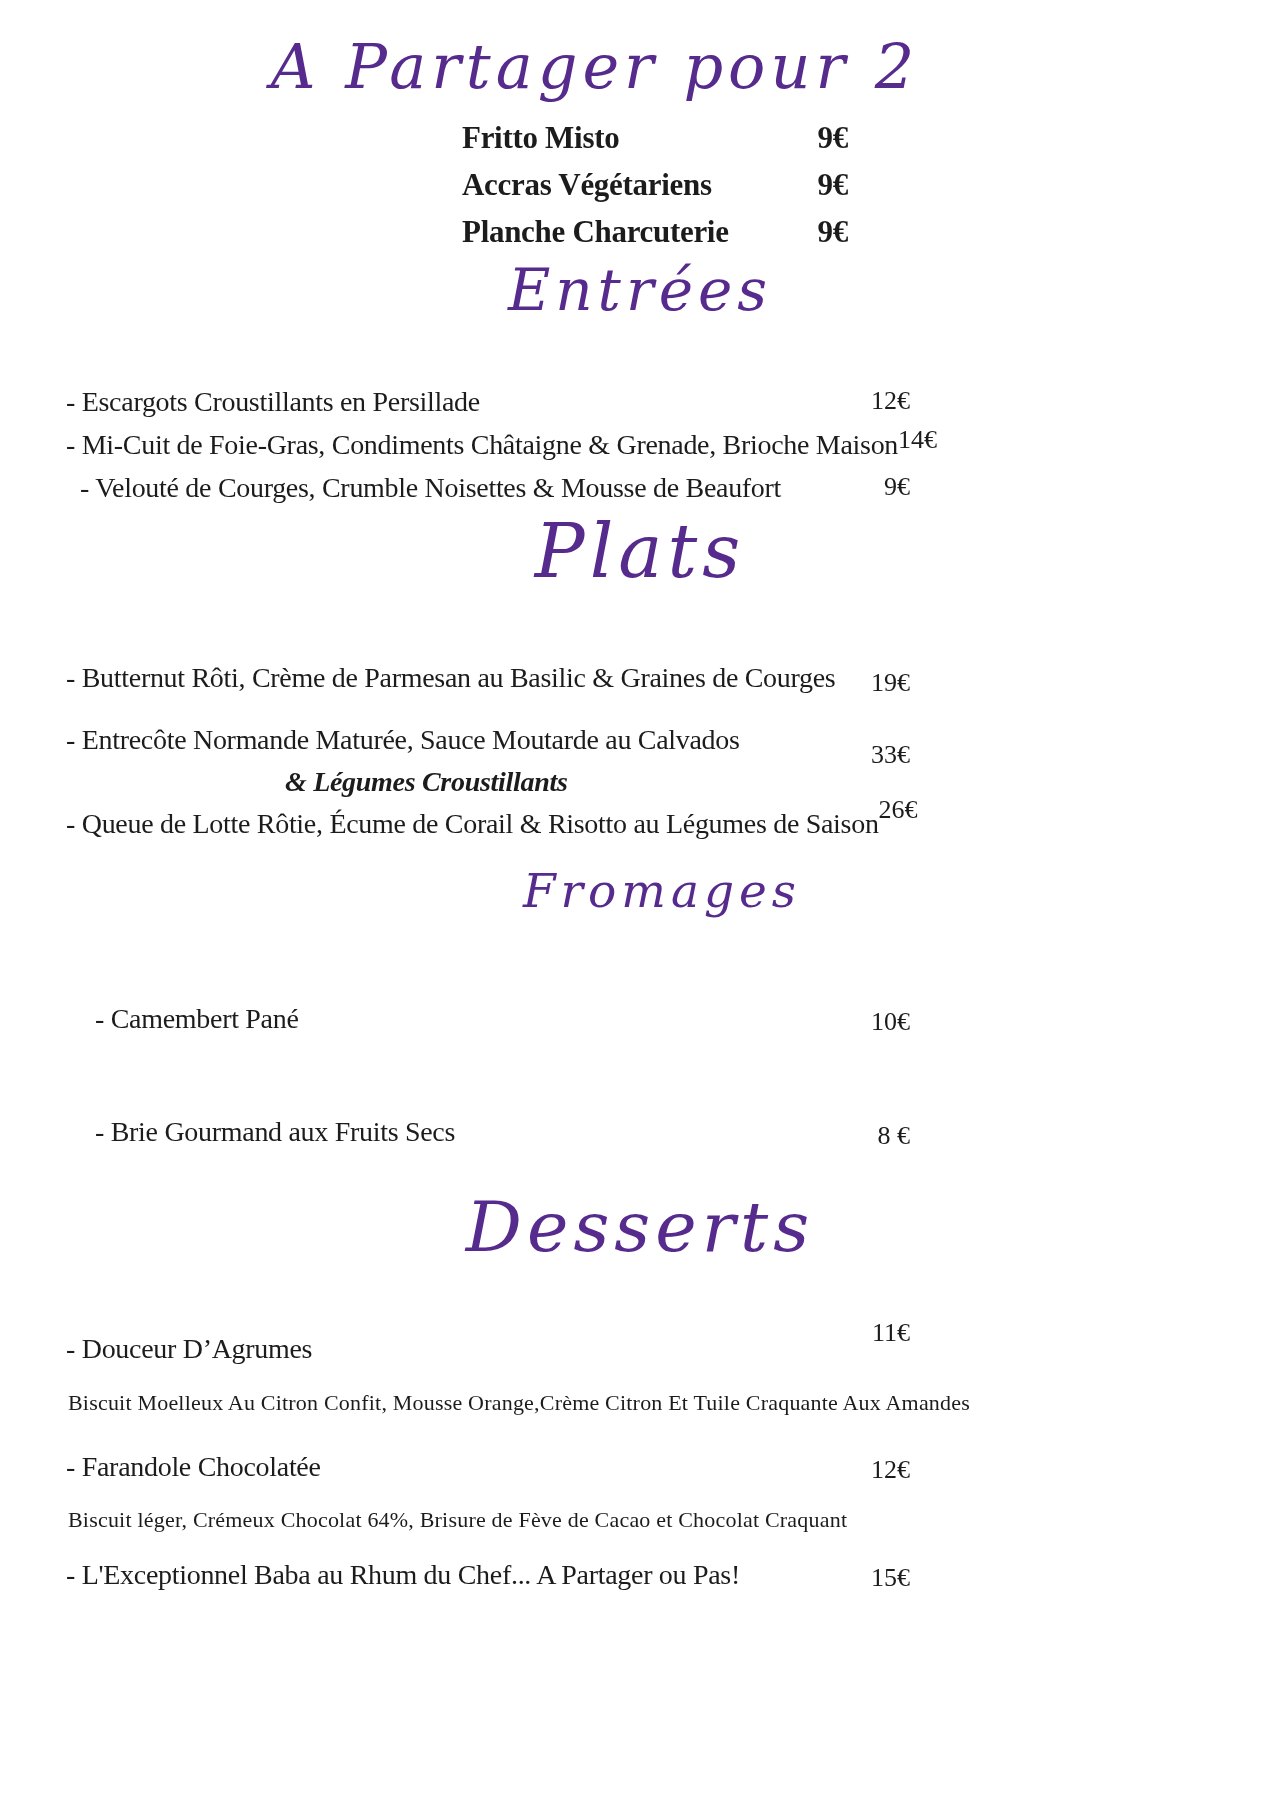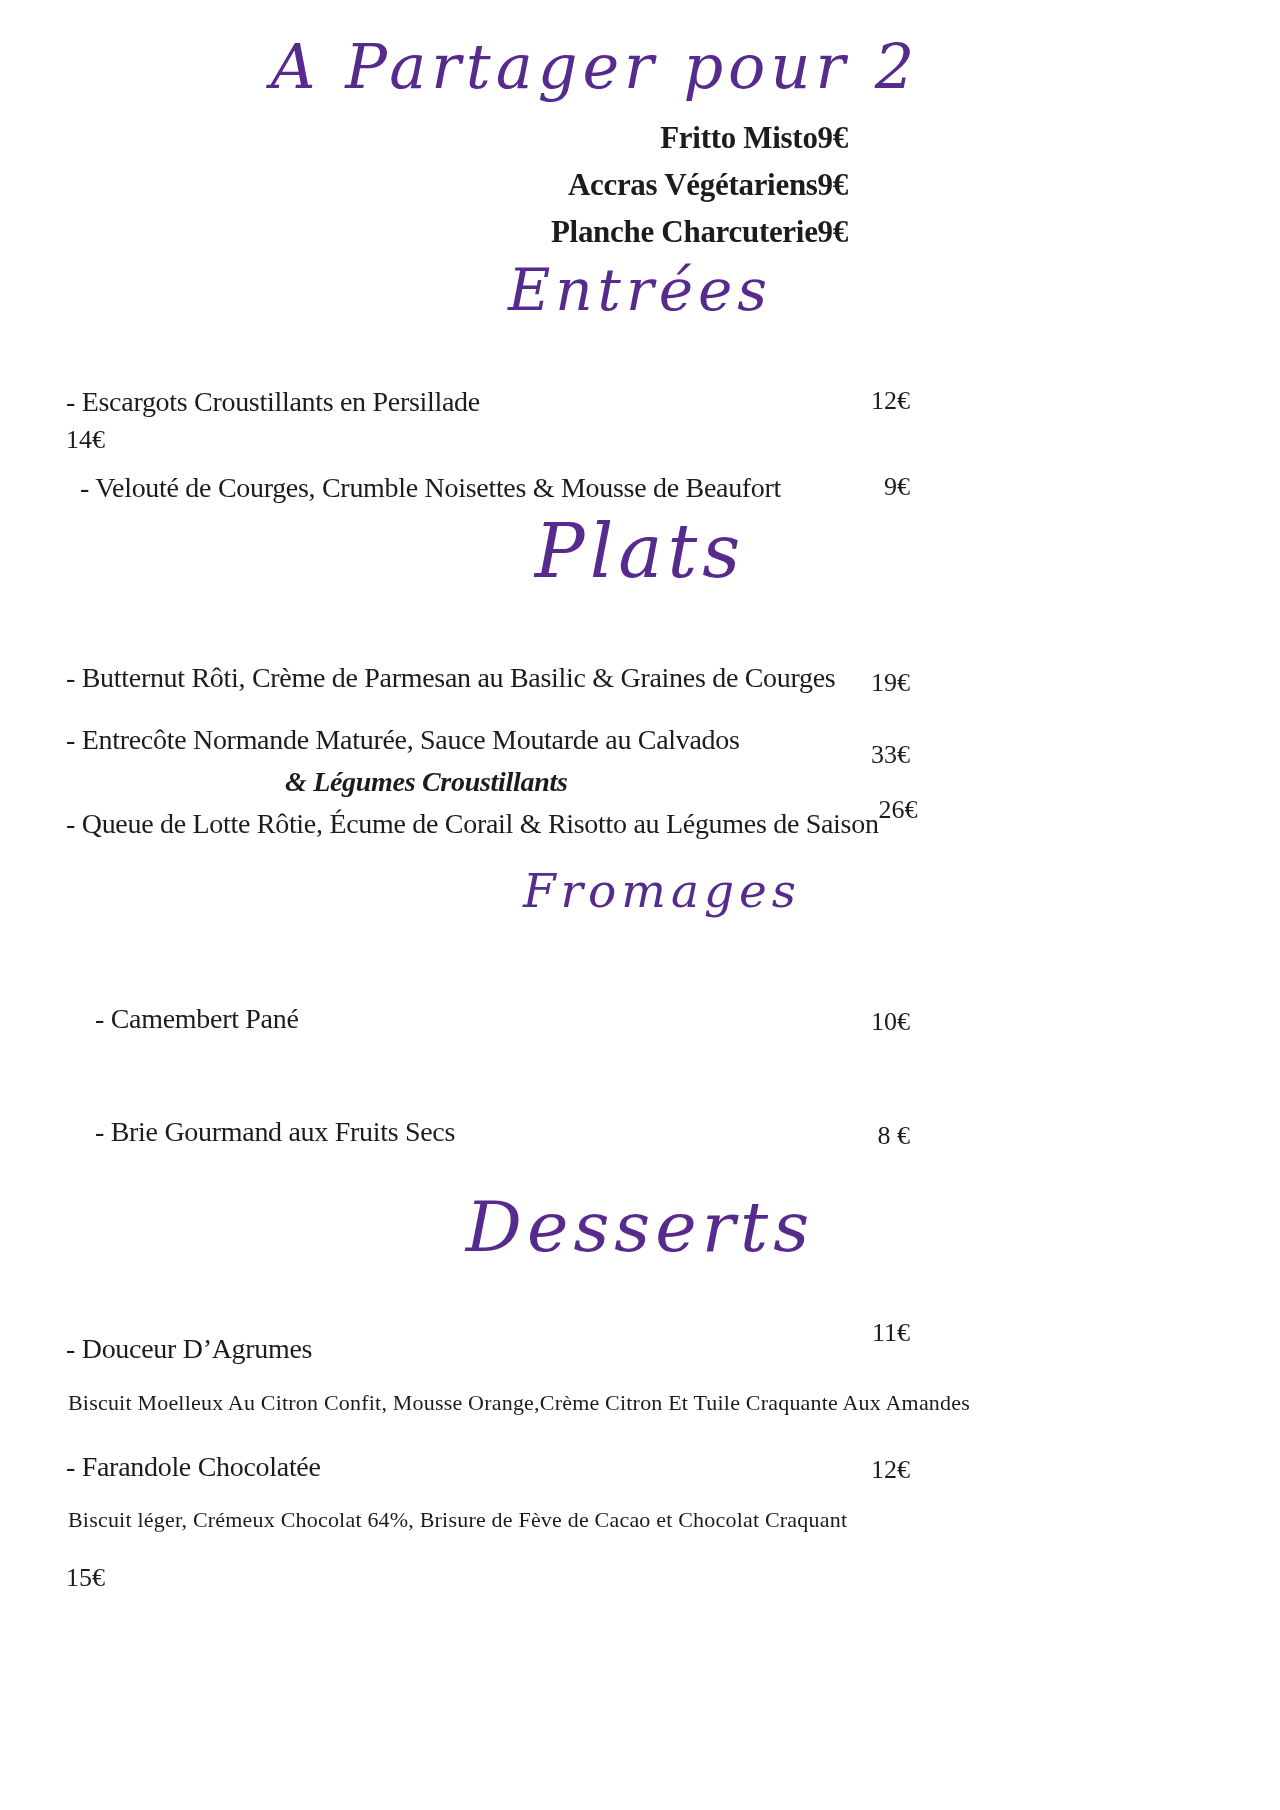--- a/index.html
+++ b/index.html
@@ -37,21 +37,21 @@
   }
   
   .shared {
     position: absolute;
     top: 112px;
     left: 462px;
     width: 386px;
   }
   .shared-row {
     display: flex;
-    justify-content: flex-end;
+    justify-content: space-between;
     align-items: baseline;
     height: 47px;
   }
   .shared-row .name,
   .shared-row .price {
     font-weight: bold;
     font-size: 31px;
     letter-spacing: -0.3px;
     white-space: nowrap;
   }
@@ -115,20 +115,21 @@
     </div>
   </div>
 
   <div class="script" style="top:248px; font-size:58px;">Entrées</div>
 
   <div class="row" style="top:378px;">
     <span class="name">- Escargots Croustillants en Persillade</span>
     <span class="price">12€</span>
   </div>
   <div class="row" style="top:421px;">
+    <span class="name">- Mi-Cuit de Foie-Gras, Condiments Châtaigne &amp; Grenade, Brioche Maison</span>
     <span class="price" style="margin-top:-4px;">14€</span>
   </div>
   <div class="row" style="top:464px; left:80px;">
     <span class="name">- Velouté de Courges, Crumble Noisettes &amp; Mousse de Beaufort</span>
     <span class="price">9€</span>
   </div>
 
   <div class="script" style="top:500px; font-size:74px;">Plats</div>
 
   <div class="row" style="top:654px;">
@@ -164,16 +165,17 @@
   </div>
   <div class="desc" style="top:1382px;">Biscuit Moelleux Au Citron Confit, Mousse Orange,Crème Citron Et Tuile Craquante Aux Amandes</div>
 
   <div class="row" style="top:1443px;">
     <span class="name">- Farandole Chocolatée</span>
     <span class="price" style="margin-top:4px;">12€</span>
   </div>
   <div class="desc" style="top:1499px;">Biscuit léger, Crémeux Chocolat 64%, Brisure de Fève de Cacao et Chocolat Craquant</div>
 
   <div class="row" style="top:1551px;">
+    <span class="name">- L'Exceptionnel Baba au Rhum du Chef... A Partager ou Pas!</span>
     <span class="price" style="margin-top:4px;">15€</span>
   </div>
 
 </div>
 
 </body></html>

